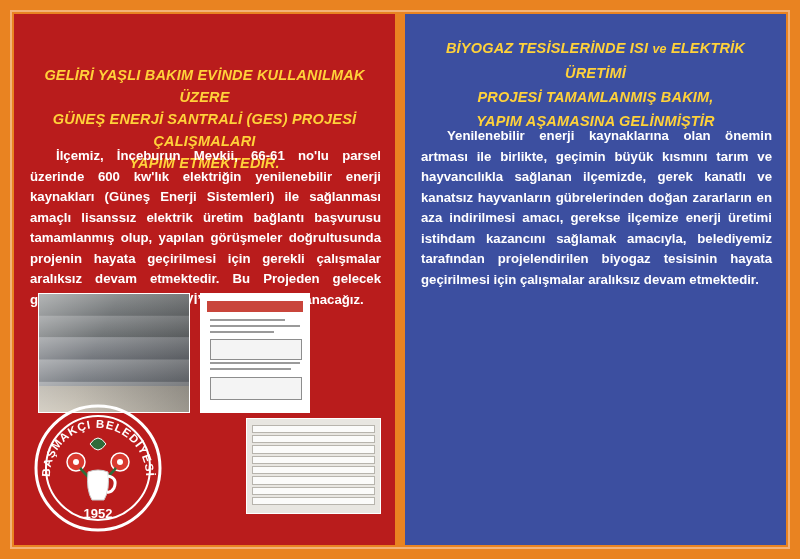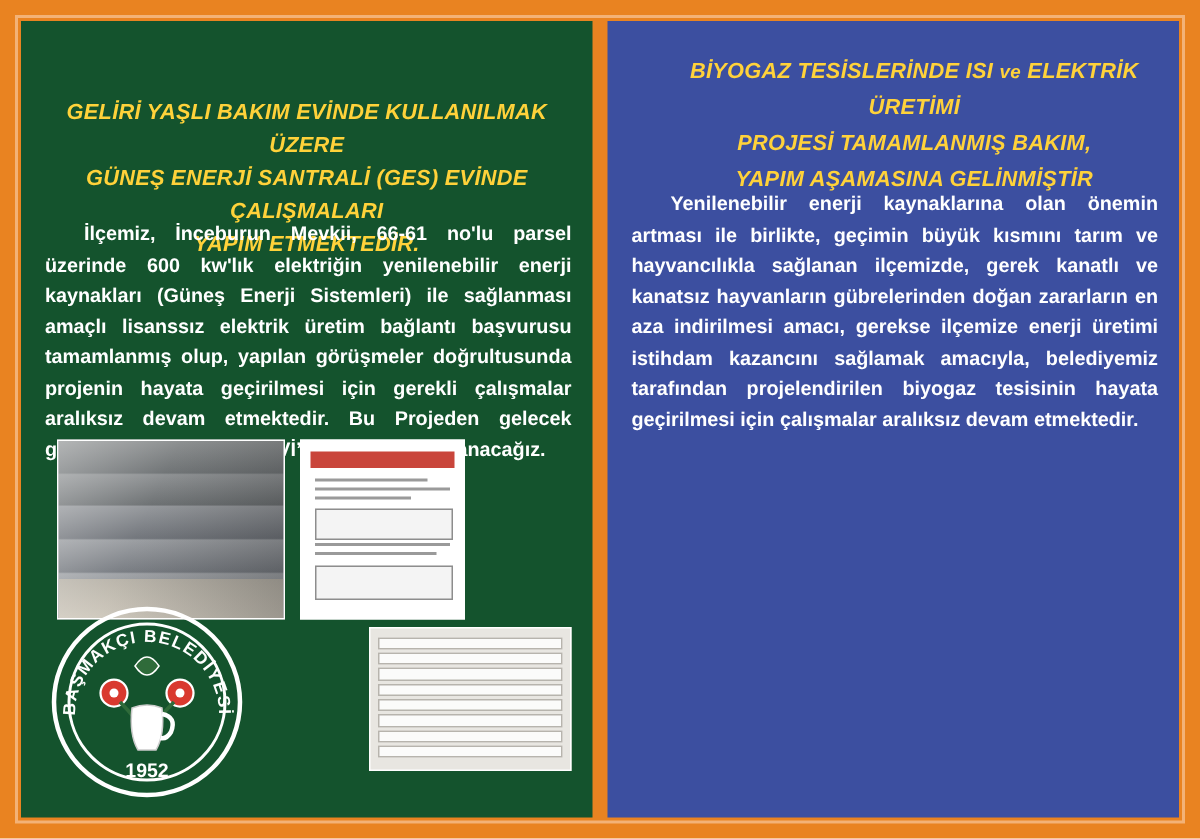--- a/index.html
+++ b/index.html
@@ -26,21 +26,21 @@
     bottom: 10px;
     border: 2px solid #f3b277;
     box-sizing: border-box;
   }
   #panel-left {
     position: absolute;
     left: 14px;
     top: 14px;
     width: 381px;
     height: 531px;
-    background: #14532d;
+    background: #b91c1c;
     box-sizing: border-box;
   }
   #panel-right {
     position: absolute;
     left: 405px;
     top: 14px;
     width: 381px;
     height: 531px;
     background: #3c4fa0;
     box-sizing: border-box;
@@ -55,21 +55,21 @@
   #left-heading {
     position: absolute;
     left: 14px;
     top: 50px;
     width: 353px;
     font-size: 14.5px;
     line-height: 22px;
   }
   #right-heading {
     position: absolute;
-    left: 28px;
+    left: 14px;
     top: 22px;
     width: 353px;
     font-size: 14.5px;
     line-height: 24px;
   }
   #right-heading .small-word {
     font-size: 12.5px;
   }
   .body-text {
     color: #ffffff;
@@ -178,21 +178,21 @@
 </head>
 <body>
 
 <div id="page">
   <div id="inner-frame"></div>
 
   <div id="panel-left">
 
     <div id="left-heading" class="heading">
       <div>GELİRİ YAŞLI BAKIM EVİNDE KULLANILMAK ÜZERE</div>
-      <div>GÜNEŞ ENERJİ SANTRALİ (GES) EVİNDE ÇALIŞMALARI</div>
+      <div>GÜNEŞ ENERJİ SANTRALİ (GES) PROJESİ ÇALIŞMALARI</div>
       <div>YAPIM ETMEKTEDİR.</div>
     </div>
 
     <div id="left-body" class="body-text">
       <span class="indent"></span><span>İlçemiz, İnceburun Mevkii, 66-61 no'lu parsel üzerinde 600 kw'lık elektriğin yenilenebilir enerji kaynakları (Güneş Enerji Sistemleri) ile sağlanması amaçlı lisanssız elektrik üretim bağlantı başvurusu tamamlanmış olup, yapılan görüşmeler doğrultusunda projenin hayata geçirilmesi için gerekli çalışmalar aralıksız devam etmektedir. Bu Projeden gelecek gelirleri “YAŞLI BAKIM EVİ” Projemizde kullanacağız.</span>
     </div>
 
     <div class="photo" id="photo-solar-panels">
       <div class="pl-floor"></div>
       <div class="pl-shine"></div>

